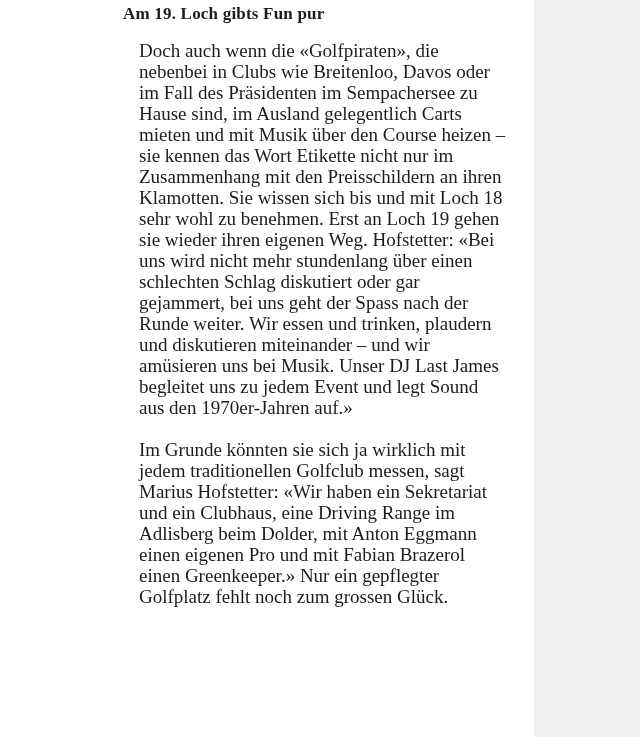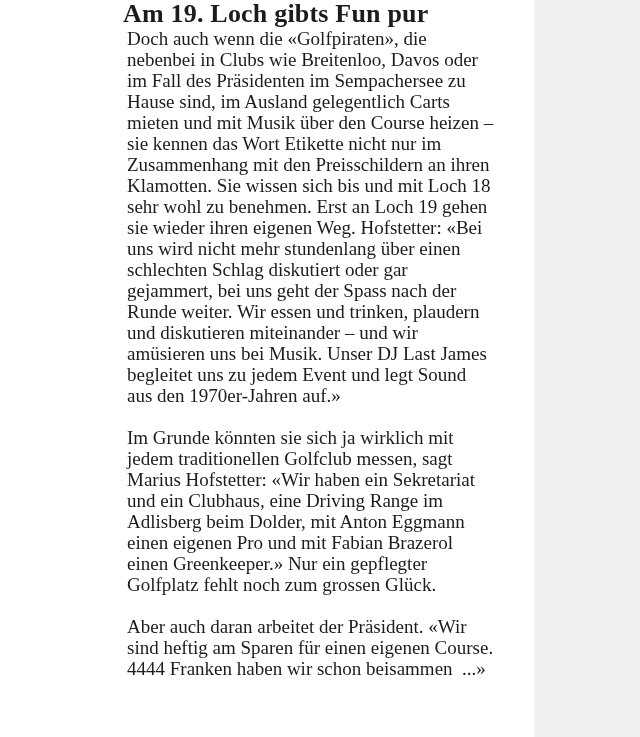--- a/index.html
+++ b/index.html
@@ -37,28 +37,28 @@
   .text-col {
     position: absolute;
     left: 123px;
     top: 3px;
     width: 412px;
     font-size: 19px;
     line-height: 21px;
   }
   .article-heading {
     margin: 0;
-    font-size: 26px;
+    font-size: 17px;
     line-height: 21px;
     font-weight: 700;
     letter-spacing: 0.2px;
     white-space: pre;
   }
   .article-paragraph {
-    margin: 4px;
+    margin: 16px;
     white-space: pre;
   }
   .article-paragraph + .article-paragraph {
     margin-top: 21px;
     font-family: Liberation Serif, serif;
   }
 </style>
 </head>
 <body>
 
@@ -84,18 +84,15 @@
 begleitet uns zu jedem Event und legt Sound
 aus den 1970er-Jahren auf.»</p>
     <p class="article-paragraph">Im Grunde könnten sie sich ja wirklich mit
 jedem traditionellen Golfclub messen, sagt
 Marius Hofstetter: «Wir haben ein Sekretariat
 und ein Clubhaus, eine Driving Range im
 Adlisberg beim Dolder, mit Anton Eggmann
 einen eigenen Pro und mit Fabian Brazerol
 einen Greenkeeper.» Nur ein gepflegter
 Golfplatz fehlt noch zum grossen Glück.</p>
-    <p class="article-paragraph">Aber auch daran arbeitet der Präsident. «Wir
-sind heftig am Sparen für einen eigenen Course.
-4444 Franken haben wir schon beisammen  ...»</p>
   </div>
   <div class="gutter"></div>
 </div>
 
 </body></html>

